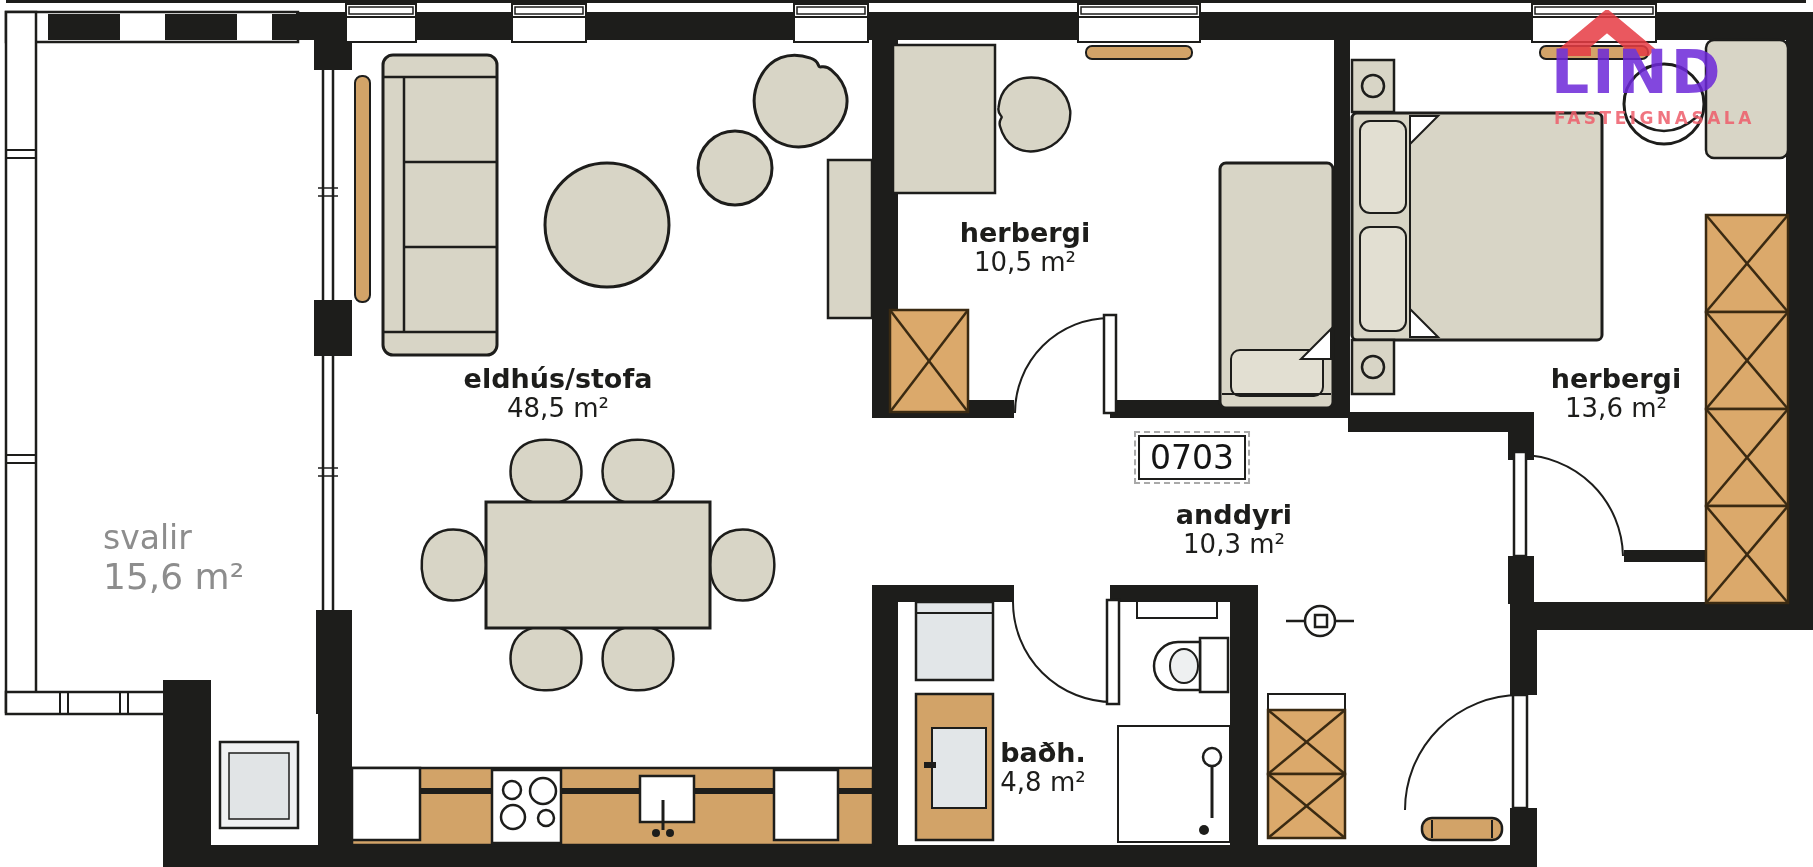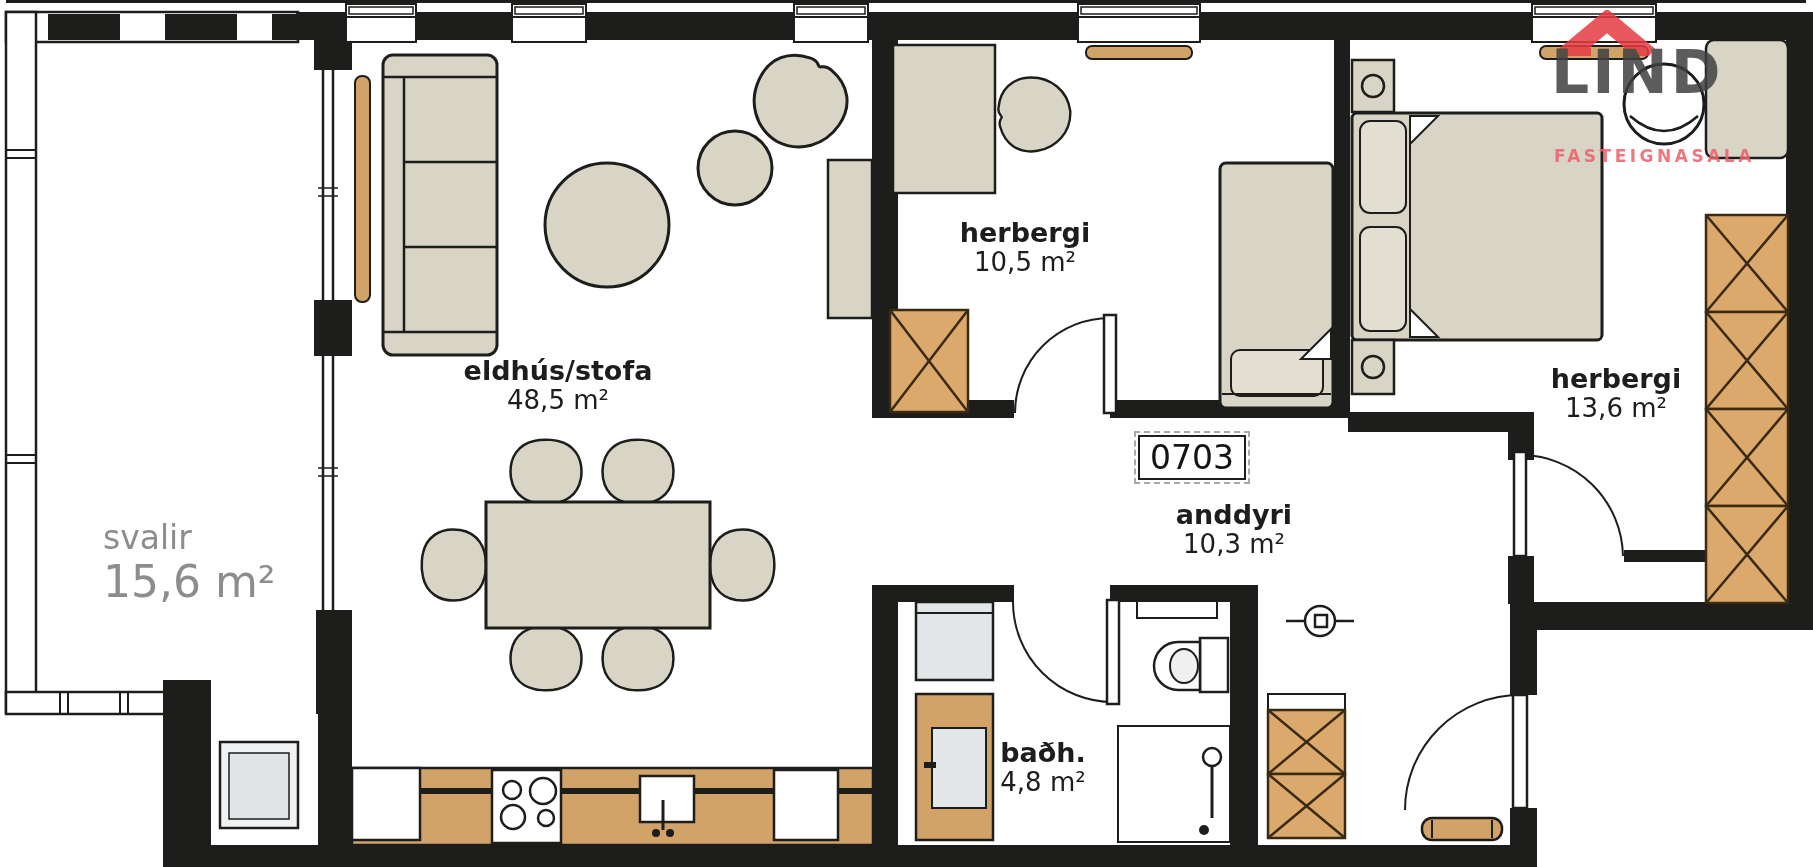--- a/index.html
+++ b/index.html
@@ -4,30 +4,30 @@
 <style>
   html,body{margin:0;padding:0;background:#ffffff;}
   #plan{position:relative;width:1813px;height:867px;overflow:hidden;background:#fff;
         font-family:"DejaVu Sans",sans-serif;color:#1d1d1b;}
   .plan-svg{position:absolute;left:0;top:0;}
   .room-label{position:absolute;transform:translateX(-50%);text-align:center;line-height:1.12;white-space:nowrap;}
   .room-label .nm{display:block;font-weight:bold;font-size:27px;}
   .room-label .ar{display:block;font-size:26px;}
   .room-label.muted{color:#8d8d8d;transform:none;text-align:left;}
   .room-label.muted .nm{font-weight:normal;font-size:33px;}
-  .room-label.muted .ar{font-size:44px;}
+  .room-label.muted .ar{font-size:36px;}
   .unit-box{position:absolute;left:1192px;top:431px;transform:translateX(-50%);
             border:2px dashed #a9a9a9;padding:2px;background:#fff;}
   .unit-box .inner{border:2.5px solid #1d1d1b;font-size:33px;padding:0 10px;line-height:1.25;color:#141414;}
   .logo{position:absolute;left:1551px;top:4px;width:262px;height:140px;opacity:.85;}
   .logo .house{position:absolute;left:6px;top:6px;width:100px;height:46px;}
-  .logo .brand{position:absolute;left:0;top:38px;font-size:60px;font-weight:bold;color:#404040;
+  .logo .brand{position:absolute;left:0;top:38px;font-size:60px;font-weight:bold;color:#6d28d9;
                letter-spacing:3px;line-height:1;}
   .logo .sub{position:absolute;left:3px;top:104px;font-size:17px;font-weight:bold;color:#ee5e6b;
-             letter-spacing:3.5px;margin-top:38px;}
+             letter-spacing:3.5px;}
 </style>
 </head>
 <body>
 
 <div id="plan">
 
 <svg class="plan-svg" width="1813" height="867" viewBox="0 0 1813 867">
   <defs>
     <path id="dchair" d="M -35 4 C -38 -18 -26 -30 -12 -33 C 0 -36 12 -33 12 -33 C 26 -30 38 -18 35 4 C 32 22 18 30 0 30 C -18 30 -32 22 -35 4 Z"></path>
     <path id="armchair" d="M -46 -2 C -48 -26 -34 -42 -12 -46 C -4 -48 -2 -43 0 -43 C 2 -43 4 -48 12 -46 C 34 -42 48 -26 46 -2 C 44 22 26 42 0 43 C -26 42 -44 22 -46 -2 Z"></path>
@@ -275,21 +275,21 @@
           <line x1="1432" y1="820" x2="1432" y2="838" stroke-width="2"></line>
           <line x1="1492" y1="820" x2="1492" y2="838" stroke-width="2"></line>
         </g>
   </g>
 </svg>
 
 <div class="room-label muted" style="left:103px;top:484px;margin-top:36px;">
   <span class="nm">svalir</span>
   <span class="ar">15,6 m²</span>
 </div>
-<div class="room-label" style="left:558px;top:356px;text-align:center;">
+<div class="room-label" style="left:558px;top:364px;text-align:center;">
   <span class="nm">eldhús/stofa</span>
   <span class="ar">48,5 m²</span>
 </div>
 <div class="room-label" style="left:1025px;top:218px;">
   <span class="nm">herbergi</span>
   <span class="ar">10,5 m²</span>
 </div>
 <div class="room-label" style="left:1616px;top:364px;">
   <span class="nm">herbergi</span>
   <span class="ar">13,6 m²</span>

